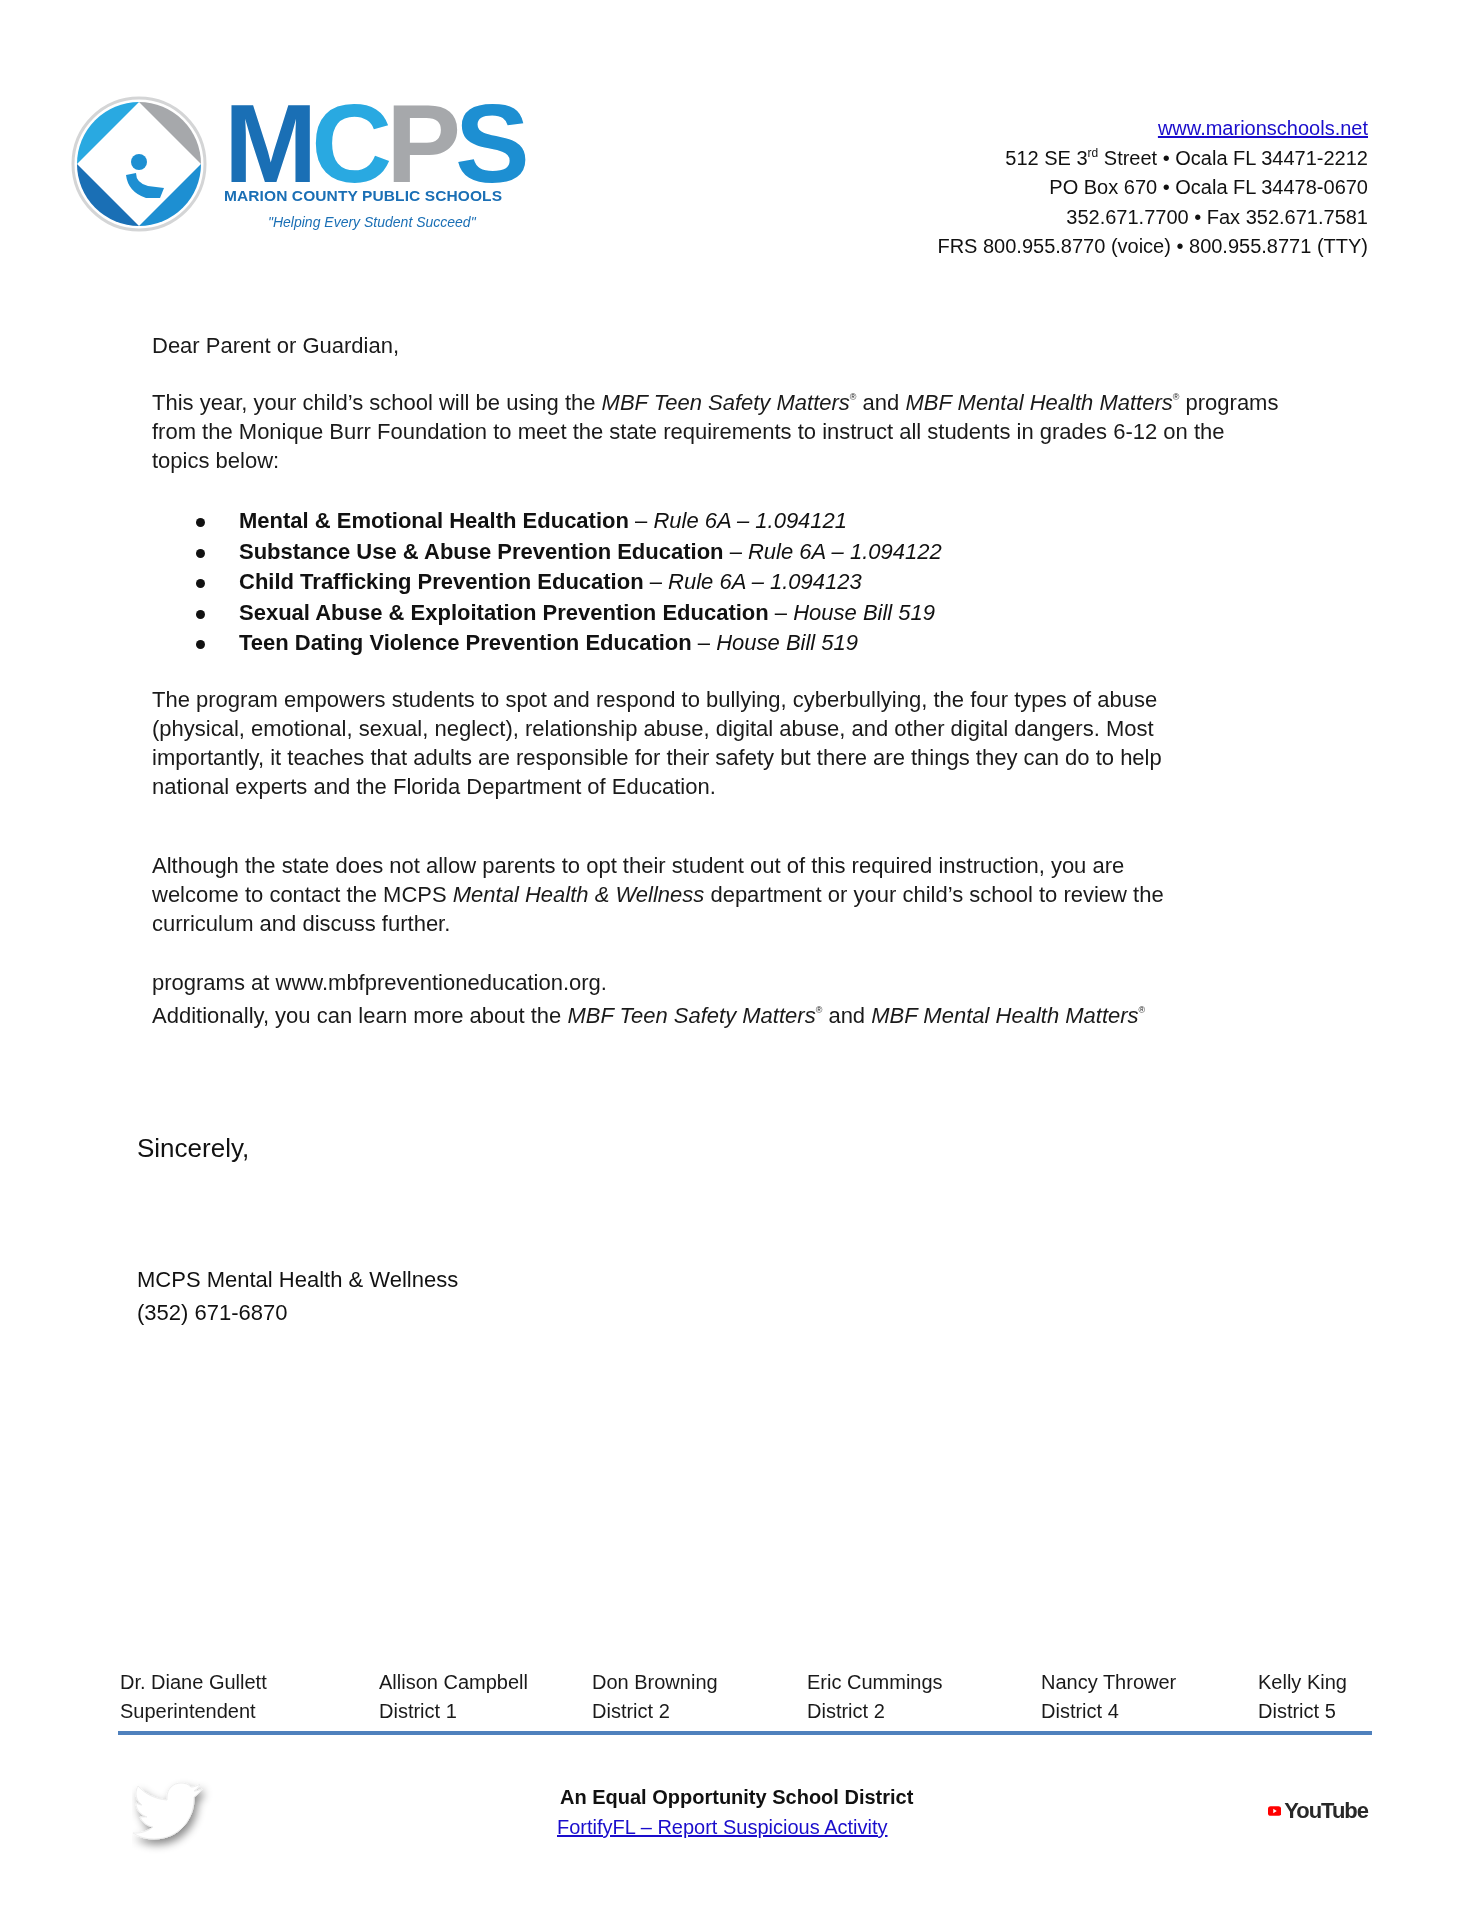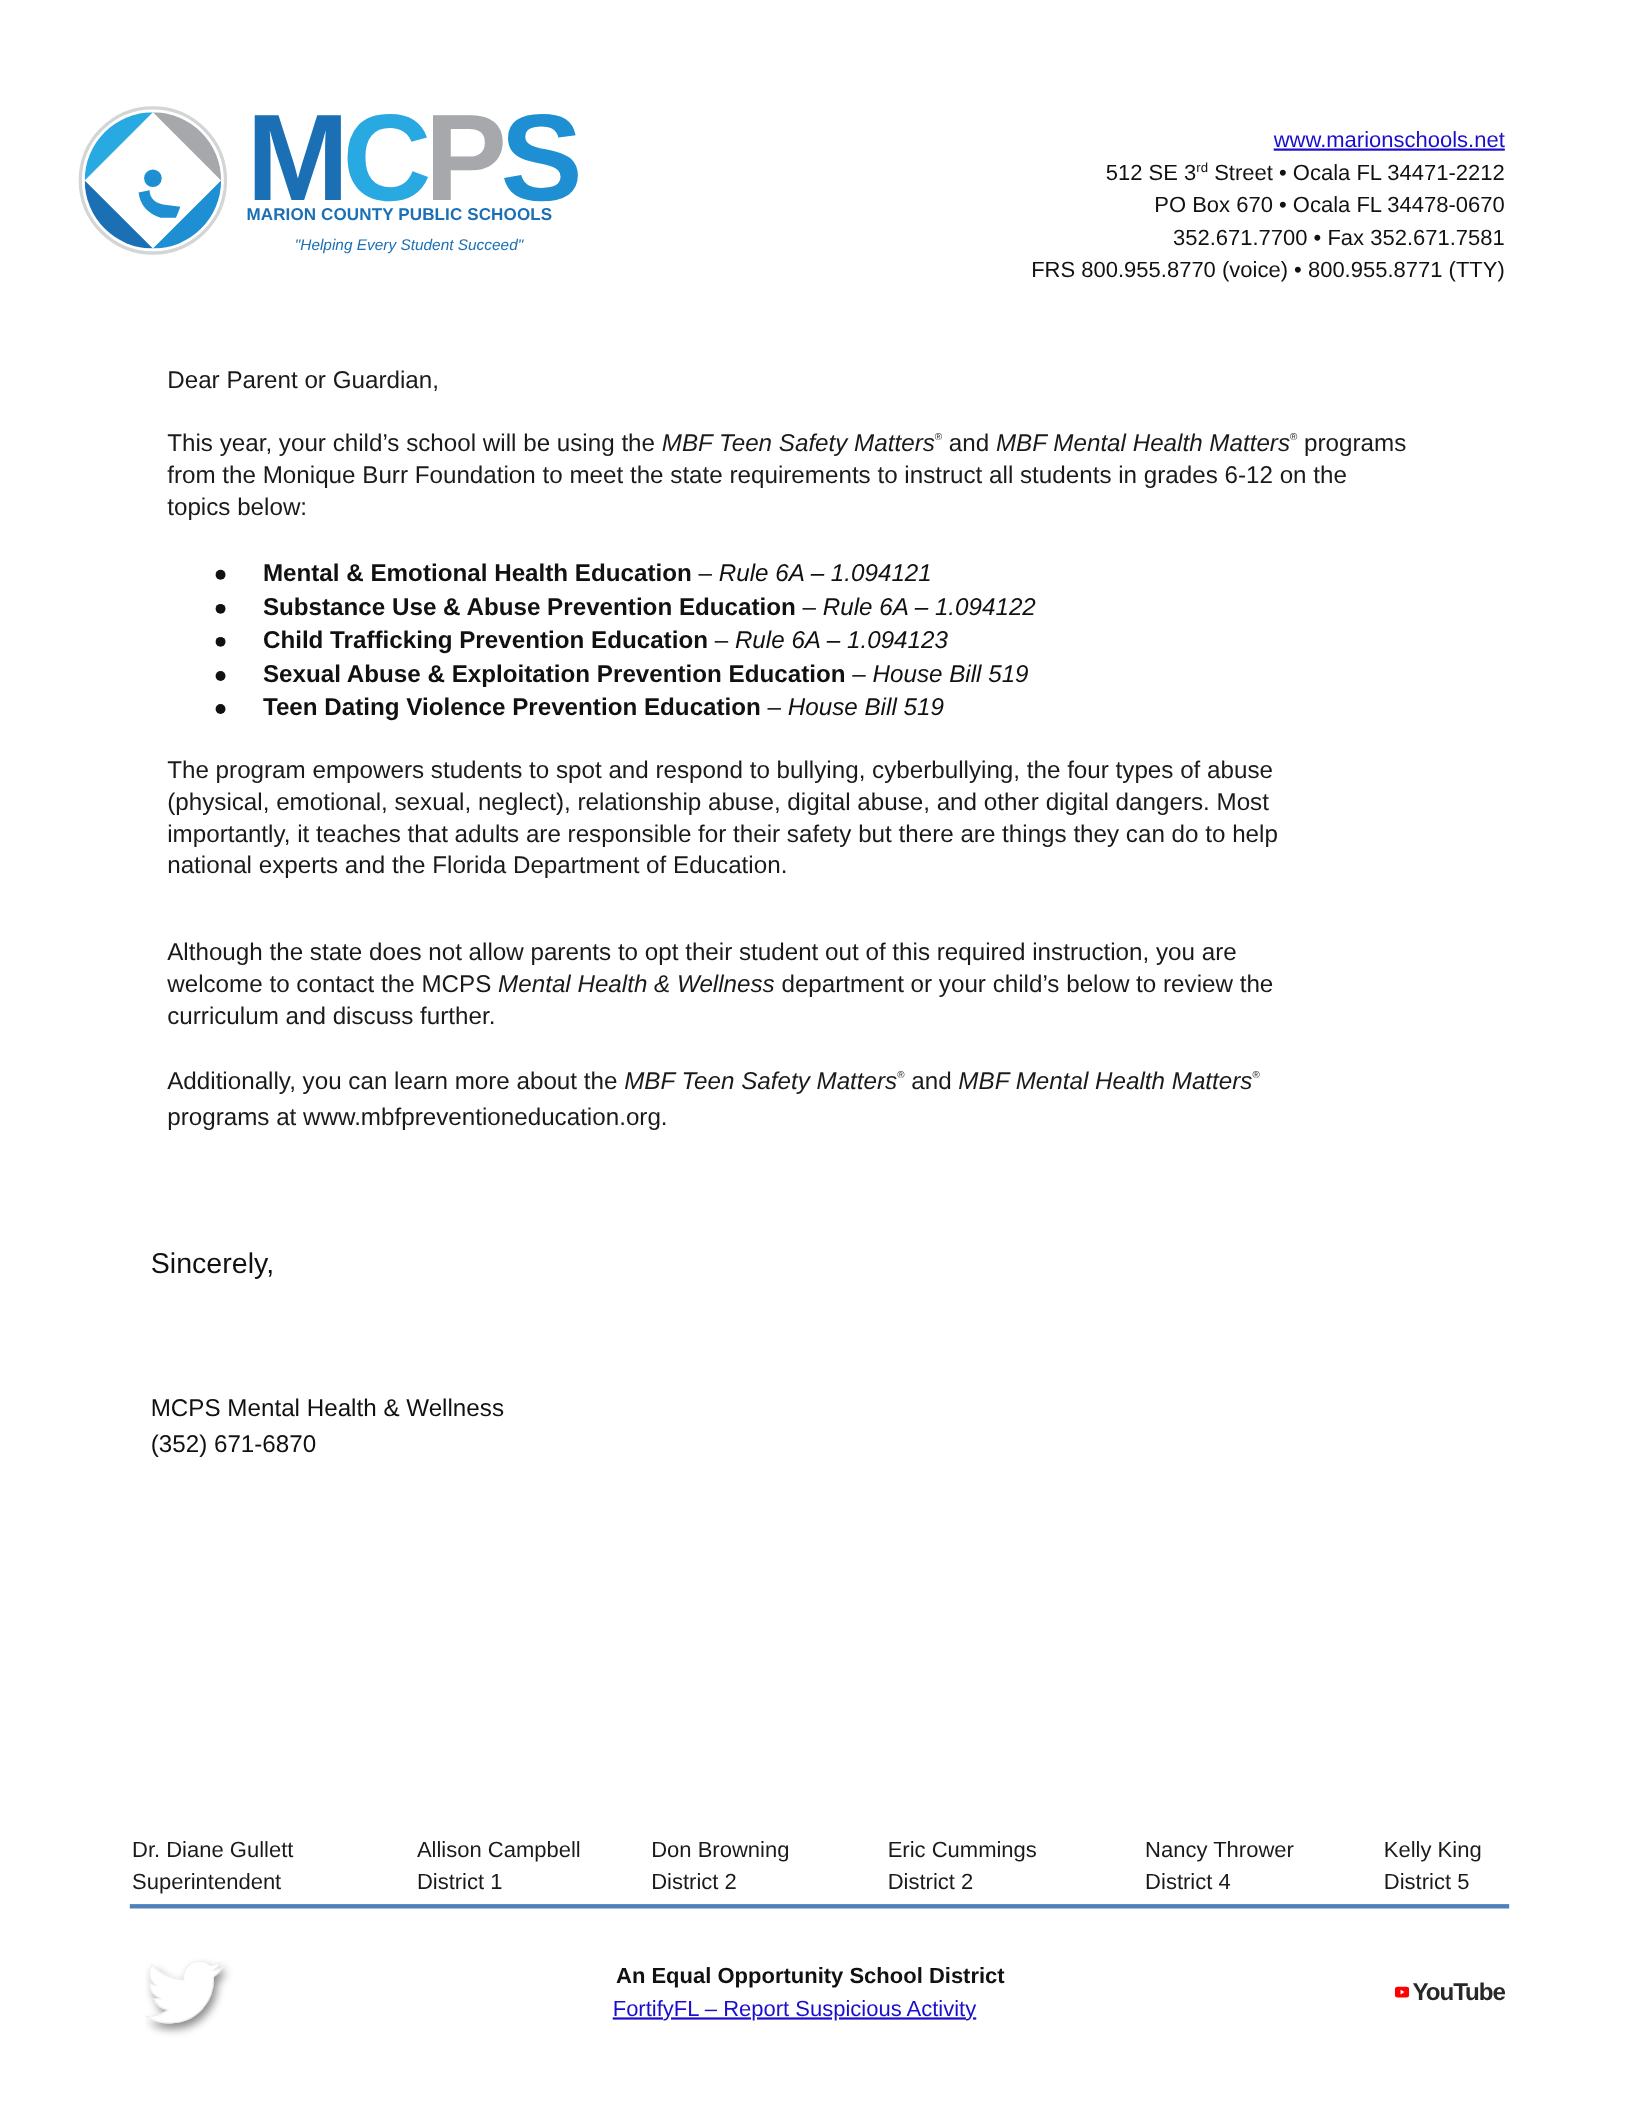--- a/index.html
+++ b/index.html
@@ -97,27 +97,27 @@
 
 <div class="abs body-text p2">
   <div>The program empowers students to spot and respond to bullying, cyberbullying, the four types of abuse</div>
   <div>(physical, emotional, sexual, neglect), relationship abuse, digital abuse, and other digital dangers. Most</div>
   <div>importantly, it teaches that adults are responsible for their safety but there are things they can do to help</div>
   <div>national experts and the Florida Department of Education.</div>
 </div>
 
 <div class="abs body-text p3">
   <div>Although the state does not allow parents to opt their student out of this required instruction, you are</div>
-  <div><span>welcome to contact the MCPS </span><i>Mental Health &amp; Wellness</i><span> department or your child’s below to review the</span></div>
+  <div><span>welcome to contact the MCPS </span><i>Mental Health &amp; Wellness</i><span> department or your child’s school to review the</span></div>
   <div>curriculum and discuss further.</div>
 </div>
 
 <div class="abs body-text p4">
+  <div>programs at www.mbfpreventioneducation.org.</div>
   <div><span>Additionally, you can learn more about the </span><i>MBF Teen Safety Matters</i><sup>®</sup><span> and </span><i>MBF Mental Health Matters</i><sup>®</sup></div>
-  <div>programs at www.mbfpreventioneducation.org.</div>
 </div>
 
 <div class="abs closing">Sincerely,</div>
 <div class="abs sig-name">
   <div>MCPS Mental Health &amp; Wellness</div>
   <div>(352) 671-6870</div>
 </div>
 
 <div class="abs board" style="left:120px;">
   <div>Dr. Diane Gullett</div>

